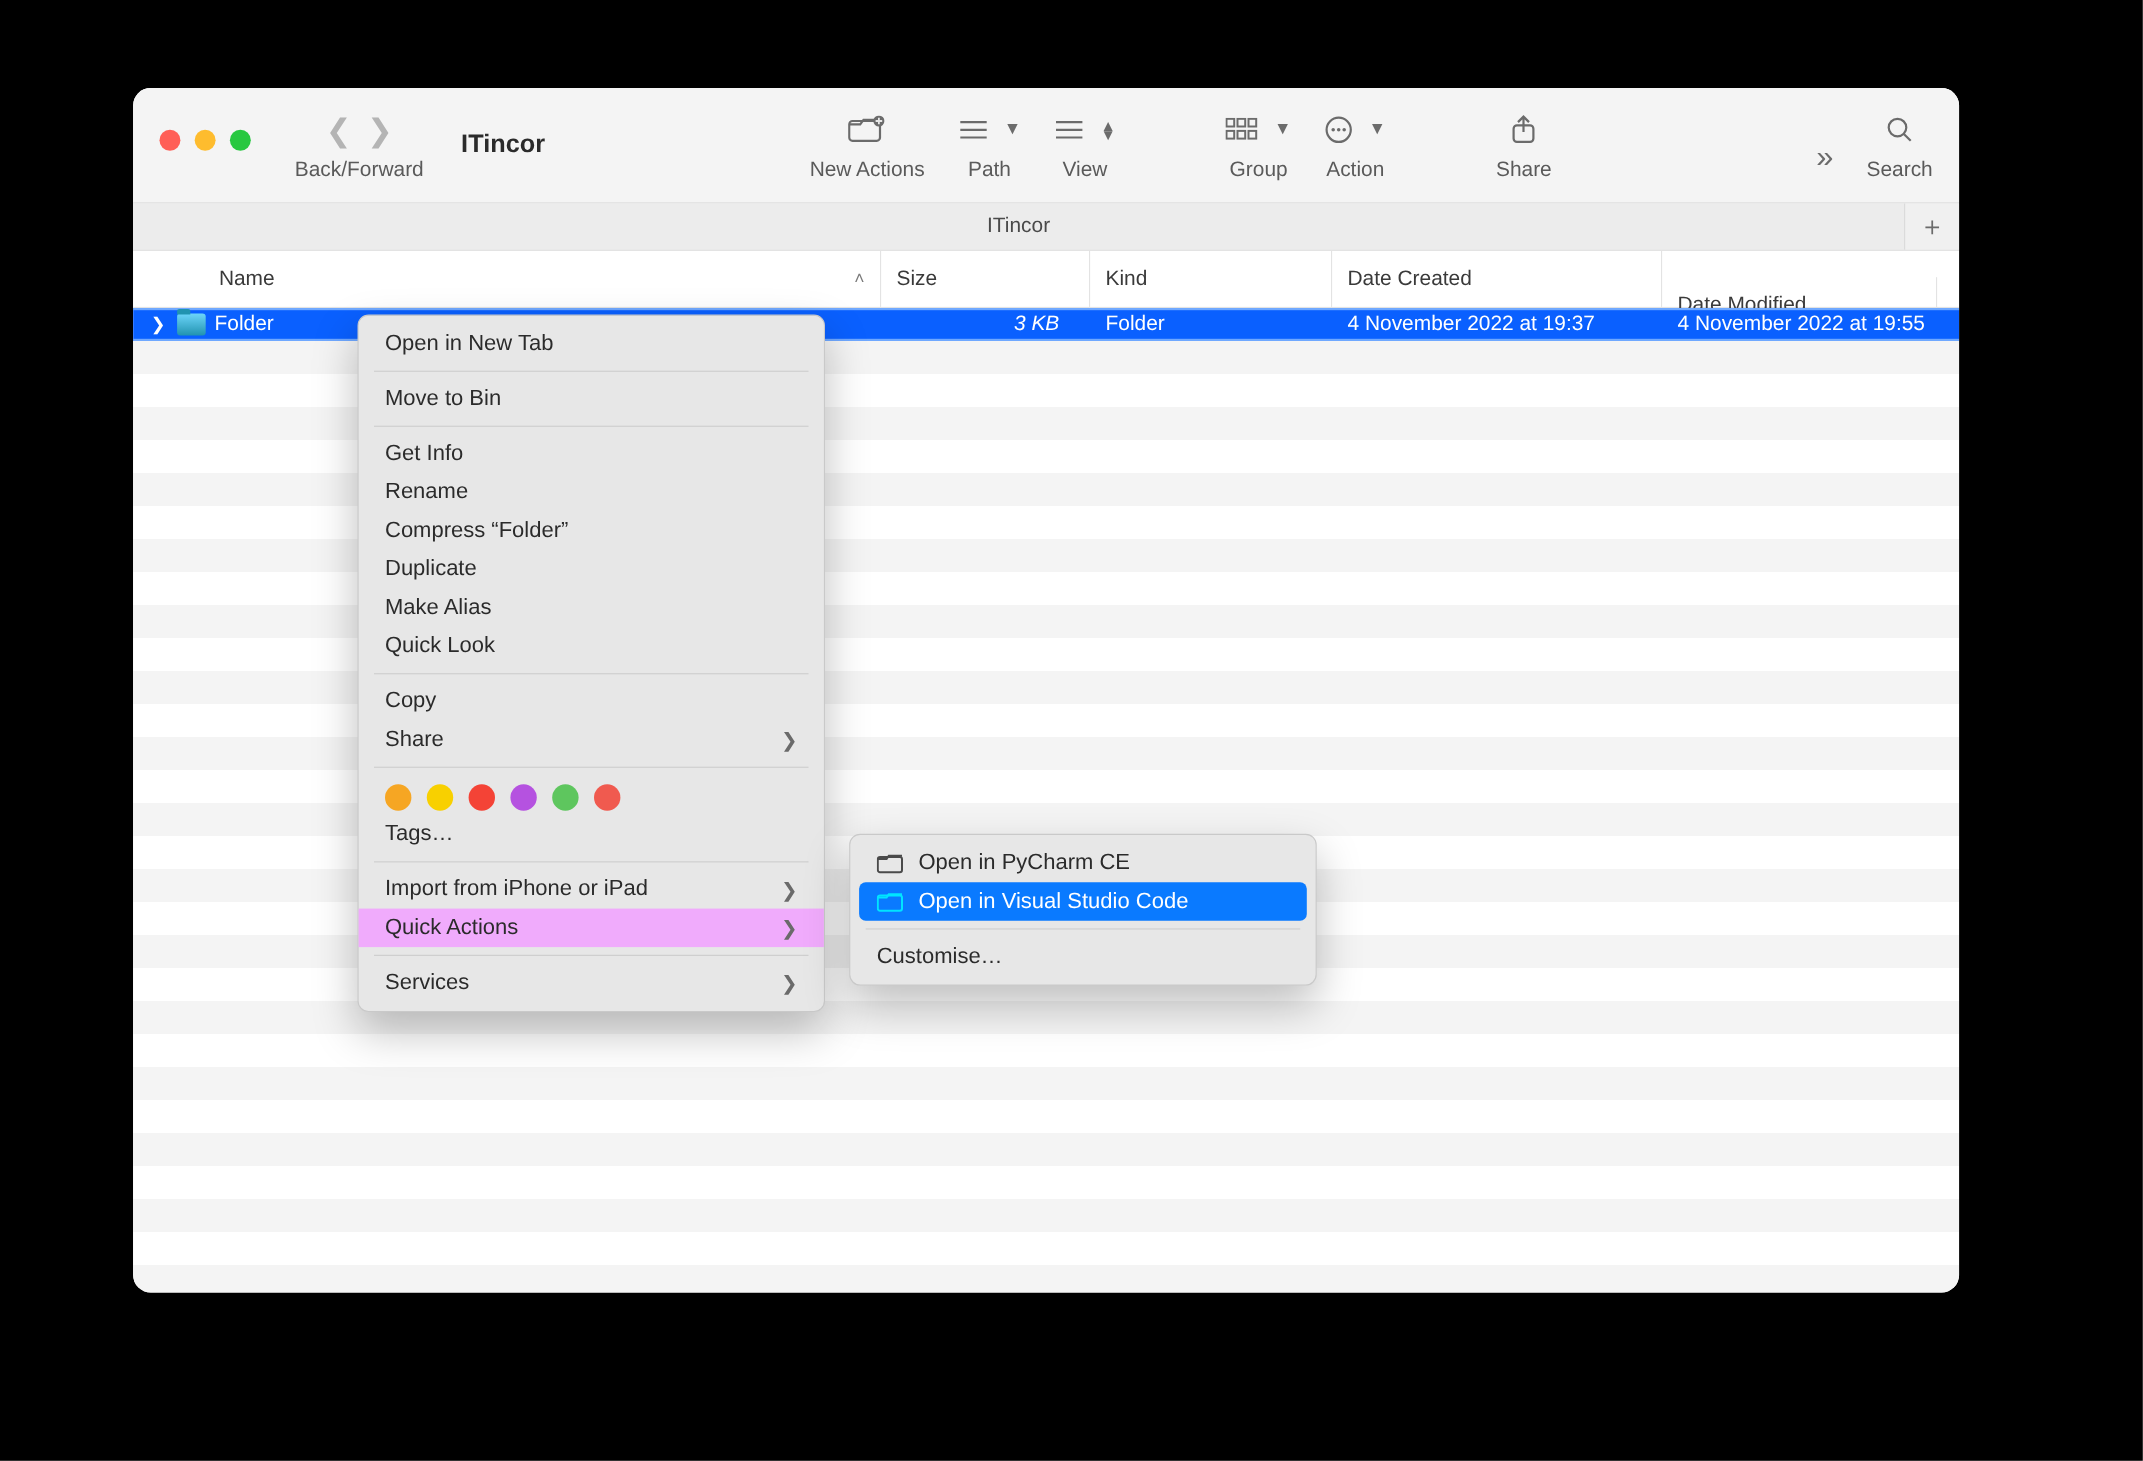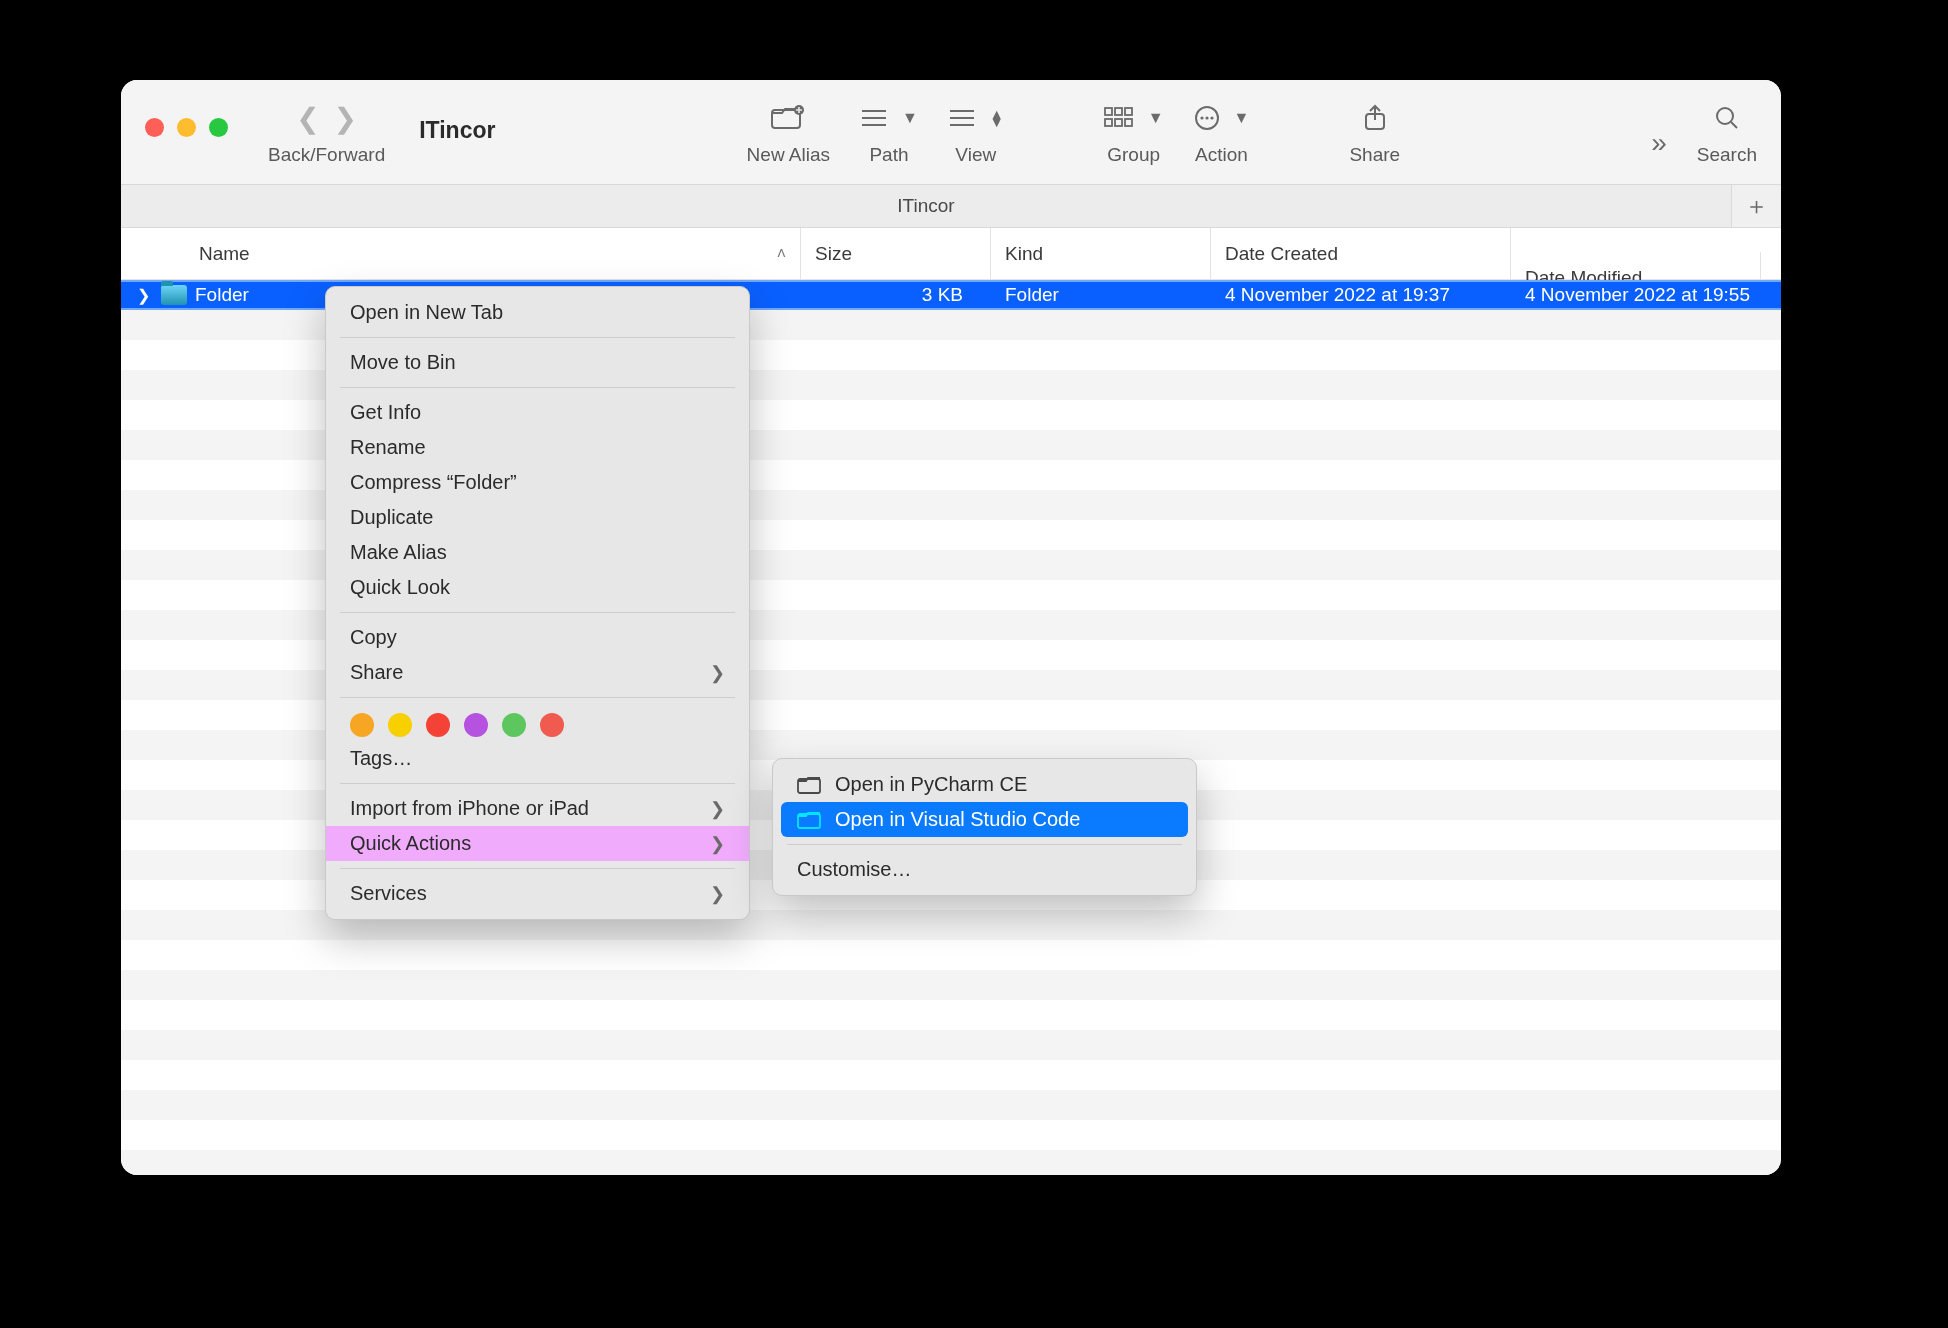--- a/index.html
+++ b/index.html
@@ -93,21 +93,21 @@
     font-size: 19px;
   }
   .row.selected {
     background: #0a60ff;
     color: #fff;
     border: 2px solid #6fa8ff;
     border-left: none; border-right: none;
   }
   .cell { padding: 0 14px; }
   .cell.name { width: 680px; display: flex; align-items: center; gap: 8px; padding-left: 16px;}
-  .cell.size { width: 190px; text-align: right; padding-right: 28px;}
+  .cell.size { width: 190px; text-align: right; padding-right: 28px; font-style: italic;}
   .cell.kind { width: 220px; }
   .cell.created { width: 300px; }
   .cell.modified { flex: 1; }
   .disclosure { color: #fff; font-size: 16px; width: 16px; display:inline-block;}
   .folder-glyph {
     width: 26px; height: 20px;
     background: linear-gradient(#6dd5fa, #2193b0);
     border-radius: 3px;
     position: relative;
   }
@@ -170,21 +170,21 @@
       <div class="tb-icons">
           <span>
         <svg width="34" height="26" viewBox="0 0 34 26">
               <rect x="1" y="5" width="28" height="18" rx="3" fill="none" stroke="#6b6b6b" stroke-width="2"></rect>
               <path d="M1 8 h10 l3 -4 h14" fill="none" stroke="#6b6b6b" stroke-width="2"></path>
               <circle cx="28" cy="5" r="5" fill="#6b6b6b"></circle>
               <path d="M28 2 v6 M25 5 h6" stroke="#e7e7e7" stroke-width="1.6"></path>
             </svg>
       </span>
         </div>
-      <div class="tb-label">New Alias</div>
+      <div class="tb-label">New Actions</div>
     </div>
 
     <div class="tb-group">
       <div class="tb-icons">
         <span>
           <svg width="28" height="22" viewBox="0 0 28 22">
               <path d="M2 4 h24 M2 11 h24 M2 18 h24" stroke="#6b6b6b" stroke-width="2"></path>
               <circle cx="-1" cy="4" r="0"></circle>
             </svg>
         </span>

